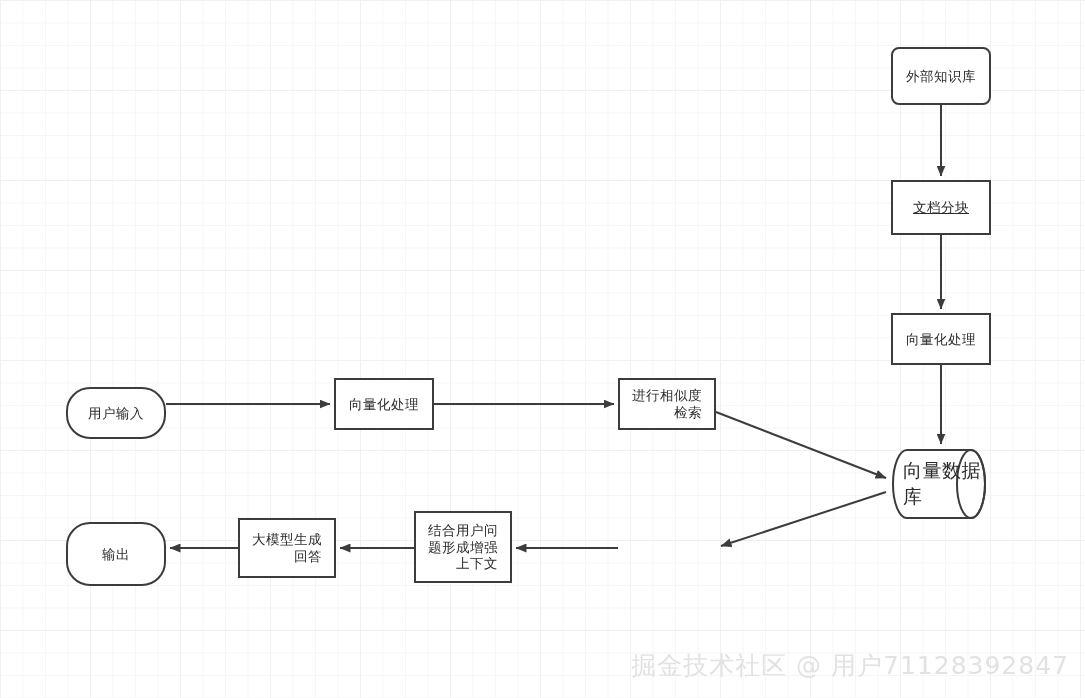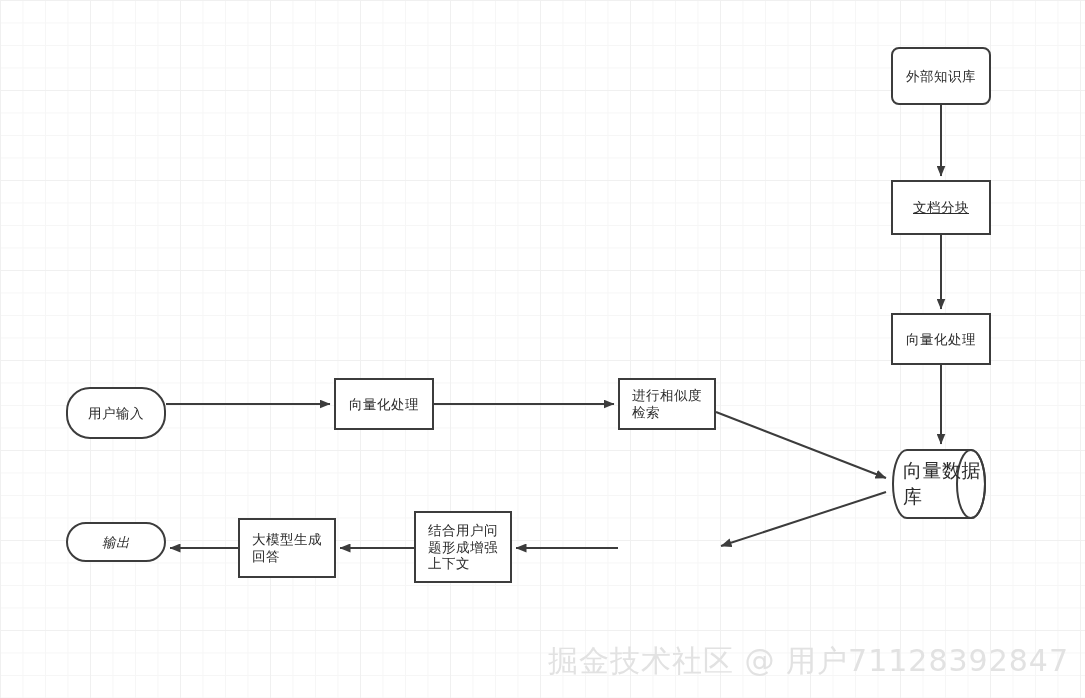--- a/index.html
+++ b/index.html
@@ -35,21 +35,21 @@
     pointer-events: none;
   }
   .node {
     position: absolute;
     box-sizing: border-box;
     background: #ffffff;
     border: 2px solid #3c3c3c;
     display: flex;
     align-items: center;
     justify-content: center;
-    text-align: left;
+    text-align: right;
     color: #2b2b2b;
     font-size: 13.5px;
     line-height: 1.25;
     letter-spacing: 0.5px;
     white-space: pre-line;
     z-index: 3;
   }
   .node.rounded { border-radius: 24px; }
   .node.soft    { border-radius: 8px; }
   .node.sharp   { border-radius: 0; }
@@ -72,21 +72,21 @@
     padding-left: 10px;
     box-sizing: border-box;
     font-size: 19px;
     color: #2b2b2b;
     letter-spacing: 0.5px;
   }
   #watermark {
     position: absolute;
     right: 16px;
     bottom: 16px;
-    font-size: 30px;
+    font-size: 25px;
     color: #e2e2e2;
     letter-spacing: 1px;
     font-family: "DejaVu Sans", "Liberation Sans", sans-serif;
     white-space: nowrap;
     z-index: 2;
     user-select: none;
   }
 </style>
 </head>
 <body>
@@ -143,17 +143,17 @@
 检索</div>
 
 
   <div class="node sharp" style="left:414px; top:511px; width:98px; height:72px;">结合用户问
 题形成增强
 上下文</div>
 
   <div class="node sharp" style="left:238px; top:518px; width:98px; height:60px;">大模型生成
 回答</div>
 
-  <div class="node rounded" style="left:66px; top:522px; width:100px; height:40px;font-style:italic;">输出</div>
+  <div class="node rounded" style="left:66px; top:522px; width:100px; height:64px;">输出</div>
 
   <div id="watermark">掘金技术社区 @ 用户71128392847</div>
 
 </div>
 
 </body></html>

